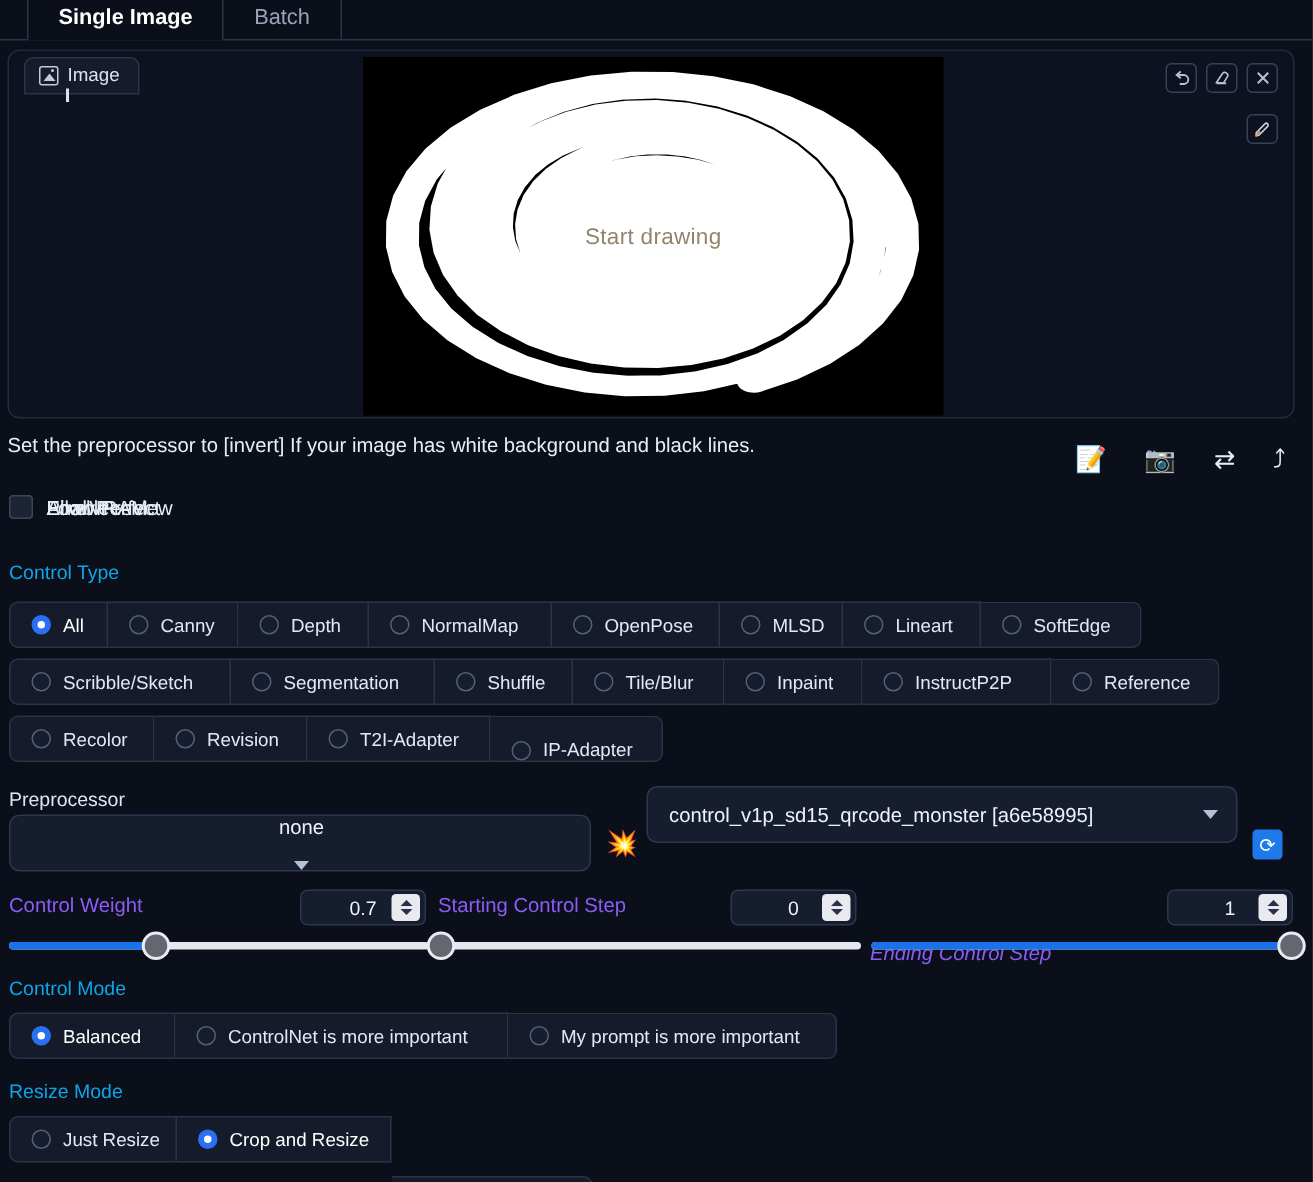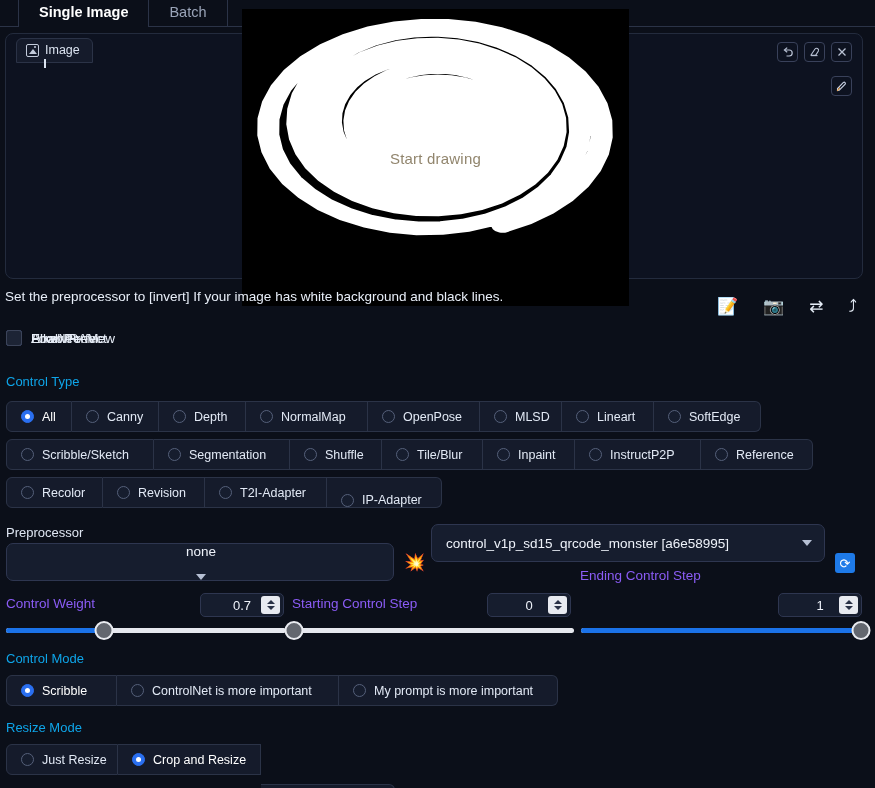--- a/index.html
+++ b/index.html
@@ -77,21 +77,21 @@
     content:""; position:absolute; right:1.6px; top:1.6px;
     width:2.4px; height:2.4px; border-radius:50%; background:#c3cbdb;
   }
 
   .canvas-wrap {
     position: absolute; left: 236px; top: 4px;
     width: 387px; height: 239px;
     display: flex; align-items: center; justify-content: center;
   }
   .spiral-box {
-    width: 387px; height: 297px; background: #000;
+    width: 387px; height: 239px; background: #000;
     position: relative; overflow: hidden;
   }
   .spiral-box svg { display: block; }
   .startdraw {
     position: absolute; left: 0; right: 0; top: 50%;
     transform: translateY(-50%);
     text-align: center;
     font-size: 15px;
     color: #6f7b93;
     letter-spacing: .2px;
@@ -514,38 +514,38 @@
   <span class="spin">
       <i class="u"></i>
       <i class="d"></i>
     </span>
 </div>
 <div class="track" style="left:294px; top:628px; width:280px;">
   <div class="fill" style="width:0%"></div>
   <div class="thumb" style="left:0%"></div>
 </div>
 
-<div class="slabel" style="left:580px; top:568px;">Ending Control Step</div>
+<div class="slabel" style="left:580px; top:628px;font-style:italic;">Ending Control Step</div>
 <div class="numbox" style="left:778px; top:593px;">
   <span>1</span>
   <span class="spin">
       <i class="u"></i>
       <i class="d"></i>
     </span>
 </div>
 <div class="track" style="left:581px; top:628px; width:280px;">
   <div class="fill" style="width:100%"></div>
   <div class="thumb" style="left:100%"></div>
 </div>
 
 <div class="sect" style="left:6px; top:651px;">Control Mode</div>
 <div class="radiorow" id="cm-row" style="left:6px; top:675px;">
     <div class="pill sel" style="width: 111px;">
       <span class="rb on"></span>
-      <span>Scribble</span>
+      <span>Balanced</span>
     </div>
     <div class="pill" style="width: 222px;">
       <span class="rb"></span>
       <span>ControlNet is more important</span>
     </div>
     <div class="pill" style="width: 219px;">
       <span class="rb"></span>
       <span>My prompt is more important</span>
     </div>
   </div>

